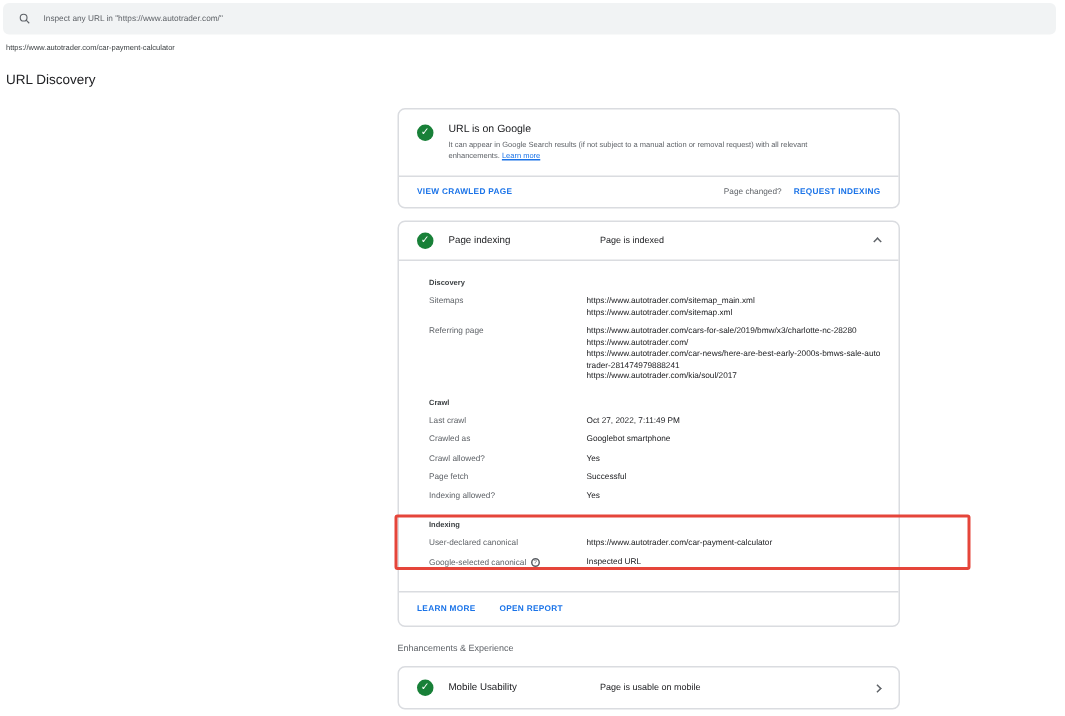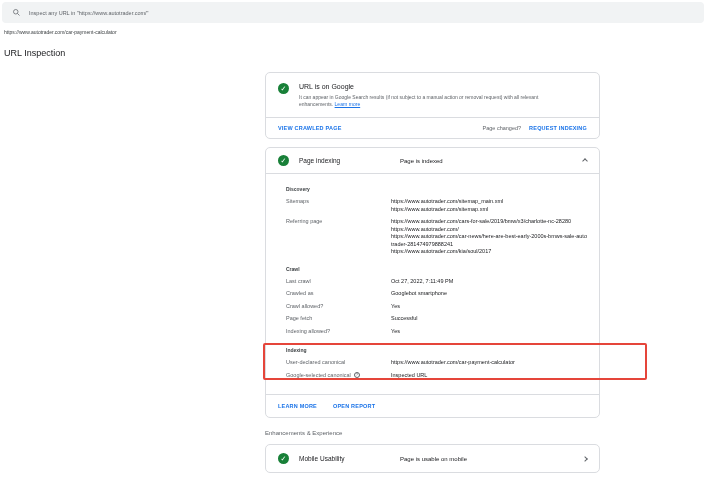--- a/index.html
+++ b/index.html
@@ -90,21 +90,21 @@
   <span style="display:flex;">
     <svg width="9" height="9" viewBox="0 0 24 24">
       <circle cx="10" cy="10" r="6" fill="none" stroke="#5f6368" stroke-width="2"></circle>
       <line x1="14.5" y1="14.5" x2="20" y2="20" stroke="#5f6368" stroke-width="2"></line>
     </svg>
   </span>
   <span class="ph">Inspect any URL in "https://www.autotrader.com/"</span>
 </div>
 
 <div class="inspected-url">https://www.autotrader.com/car-payment-calculator</div>
-<div class="page-title">URL Inspection</div>
+<div class="page-title">URL Discovery</div>
 
 <div class="content">
 
   <div class="card">
     <div class="verdict-top">
       <span class="check">✓</span>
       <div>
         <div class="v-title">URL is on Google</div>
         <div class="v-desc">
           <span>It can appear in Google Search results (if not subject to a manual action or removal request) with all relevant enhancements.</span>

